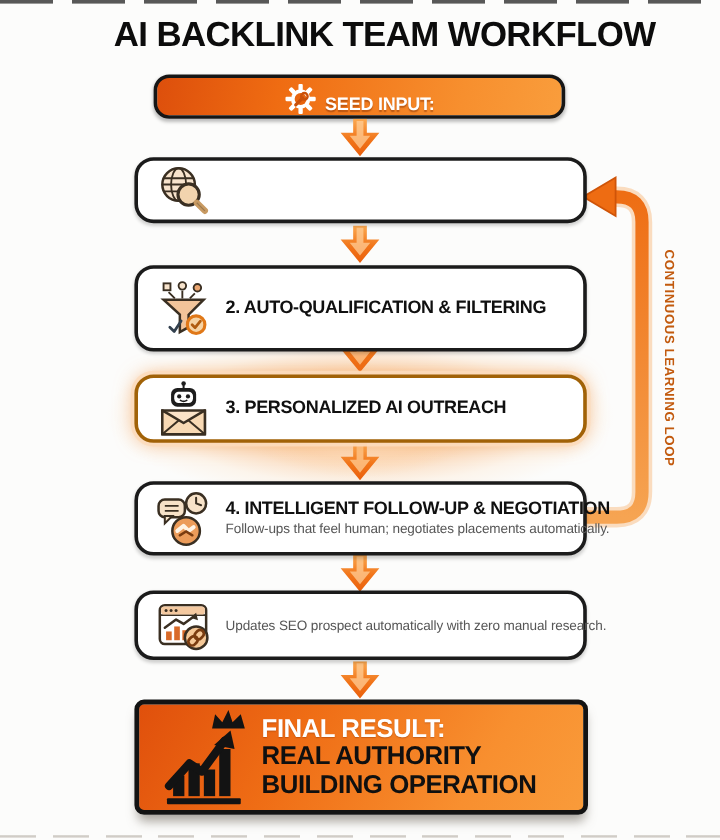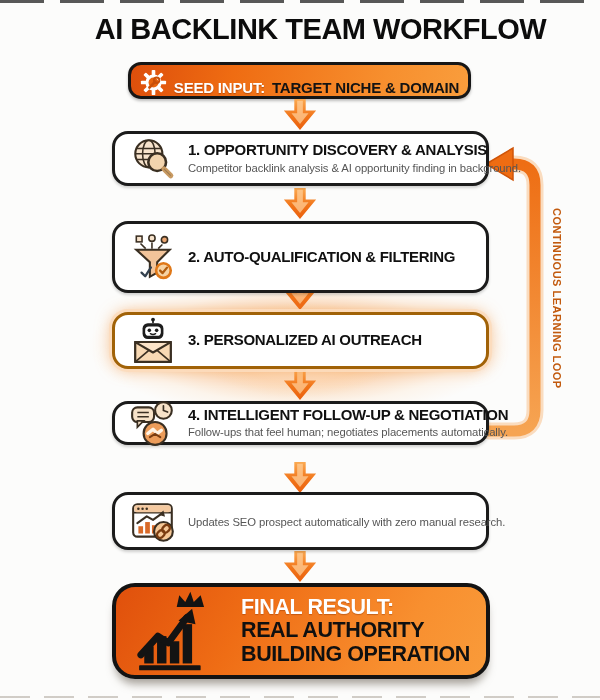--- a/index.html
+++ b/index.html
@@ -43,22 +43,22 @@
   .step-icon svg{width:48px;height:48px;display:block;}
   .step-text{display:flex;flex-direction:column;justify-content:center;min-width:0;}
   .step-title{font-size:15px;font-weight:800;letter-spacing:-0.3px;color:#101010;
     line-height:1.12;white-space:nowrap;}
   .step-sub{font-size:11.3px;color:#565656;letter-spacing:-0.1px;line-height:1.25;margin-top:2px;
     white-space:nowrap;}
 
   
   .final-box{position:absolute;left:112px;top:583px;width:378px;height:96px;box-sizing:border-box;
     background:linear-gradient(120deg,#e0500c 0%,#ef6d15 35%,#f88f2f 75%,#f99b3a 100%);
-    border:4px solid #131313;border-radius:23px;display:flex;align-items:center;z-index:2;
-    padding:0 6px 0 16px;gap:23px;box-shadow:0 8px 9px -3px rgba(95,85,72,.55);}
+    border:4px solid #131313;border-radius:8px;display:flex;align-items:center;z-index:2;
+    padding:0 6px 0 16px;gap:0;box-shadow:0 8px 9px -3px rgba(95,85,72,.55);}
   .final-icon{flex:0 0 auto;width:86px;height:82px;}
   .final-icon svg{width:86px;height:82px;display:block;}
   .final-text{display:flex;flex-direction:column;line-height:1.08;}
   .final-line1{font-size:21.5px;font-weight:800;color:#ffffff;letter-spacing:-0.4px;
     text-shadow:0 1px 1px rgba(130,45,0,.4);}
   .final-line2,.final-line3{font-size:21.5px;font-weight:800;color:#101010;letter-spacing:-0.4px;}
 
   
   .loop-svg{position:absolute;left:0;top:0;width:600px;height:700px;z-index:1;pointer-events:none;}
   .loop-label{position:absolute;left:551px;top:208px;height:200px;writing-mode:vertical-rl;
@@ -103,21 +103,20 @@
           <rect x="1" y="13" width="6" height="4" rx="1" transform="rotate(45 15 15)"></rect>
           <rect x="23" y="13" width="6" height="4" rx="1" transform="rotate(45 15 15)"></rect>
           <circle cx="15" cy="15" r="9"></circle>
         </g>
         <circle cx="15" cy="15" r="5.5" fill="#e8640e"></circle>
         <path d="M10.5 20.5 L17 14" stroke="#c9500a" stroke-width="3" stroke-linecap="round"></path>
         <circle cx="18.5" cy="12.5" r="3" fill="none" stroke="#c9500a" stroke-width="2.2"></circle>
       </svg>
     </span>
     <span class="txt seed-prefix">SEED INPUT:</span>
-    <span class="txt seed-main">TARGET NICHE &amp; DOMAIN</span>
   </div>
 
   <div class="flow-arrow" style="top:99px">
       <svg viewBox="0 0 40 36" preserveAspectRatio="none">
         <polygon points="14,0 26,0 26,13 37,13 20,35 3,13 14,13" fill="url(#agrad)"></polygon>
         <polygon points="17,2 23,2 23,16 29,16 20,28 11,16 17,16" fill="#ffce97" opacity="0.75"></polygon>
       </svg>
     </div>
   <div class="flow-arrow" style="top:188px">
       <svg viewBox="0 0 40 36" preserveAspectRatio="none">
@@ -160,24 +159,20 @@
   <div class="step" style="top:131px;height:55px">
     <span class="step-icon">
       <svg viewBox="0 0 46 46">
         <circle cx="19" cy="18" r="13" fill="#f7e3cc" stroke="#3a2f22" stroke-width="2"></circle>
         <ellipse cx="19" cy="18" rx="6" ry="13" fill="none" stroke="#3a2f22" stroke-width="1.5"></ellipse>
         <path d="M7 13 H31 M6 18 H32 M7.5 23.5 H30.5" stroke="#3a2f22" stroke-width="1.5" fill="none"></path>
         <circle cx="27" cy="26" r="8.5" fill="#f2d4ae" stroke="#3a2f22" stroke-width="2.5"></circle>
         <path d="M33.5 32.5 L40 39" stroke="#c89a62" stroke-width="5" stroke-linecap="round"></path>
         <path d="M33.5 32.5 L40 39" stroke="#3a2f22" stroke-width="1" opacity="0.3"></path>
       </svg>
-    </span>
-    <span class="step-text">
-      <span class="step-title">1. OPPORTUNITY DISCOVERY &amp; ANALYSIS</span>
-      <span class="step-sub">Competitor backlink analysis &amp; AI opportunity finding in background.</span>
     </span>
   </div>
 
   <div class="step" style="top:221px;height:72px">
     <span class="step-icon">
       <svg viewBox="0 0 46 46">
         <rect x="7" y="3" width="5.5" height="5.5" fill="#f7e3cc" stroke="#3a2f22" stroke-width="1.5"></rect>
         <circle cx="22" cy="5" r="3" fill="#f7e3cc" stroke="#3a2f22" stroke-width="1.5"></circle>
         <circle cx="34" cy="6.5" r="3" fill="#eba671" stroke="#3a2f22" stroke-width="1.5"></circle>
         <path d="M11 10 L16 15 M22 9 L22 15 M32 11 L28 15" stroke="#3a2f22" stroke-width="1.5"></path>
@@ -205,21 +200,21 @@
         <polygon points="6,24 40,24 40,43 6,43" fill="#fbe3c8" stroke="#3a2f22" stroke-width="2"></polygon>
         <polygon points="6,24 23,34 40,24 40,43 6,43" fill="#f8d9b4" stroke="#3a2f22" stroke-width="2" stroke-linejoin="round"></polygon>
         <path d="M6 43 L19 32 M40 43 L27 32" stroke="#3a2f22" stroke-width="1.6"></path>
       </svg>
     </span>
     <span class="step-text">
       <span class="step-title">3. PERSONALIZED AI OUTREACH</span>
     </span>
   </div>
 
-  <div class="step" style="top:401px;height:44px">
+  <div class="step" style="top:401px;height:62px">
     <span class="step-icon">
       <svg viewBox="0 0 46 46">
         <circle cx="33" cy="11" r="8" fill="#f7e2c8" stroke="#3a2f22" stroke-width="2"></circle>
         <path d="M33 6.5 L33 11 L37 12.5" fill="none" stroke="#3a2f22" stroke-width="1.6" stroke-linecap="round"></path>
         <rect x="3" y="8" width="21" height="14" rx="5" fill="#f7e2c8" stroke="#3a2f22" stroke-width="2"></rect>
         <polygon points="8,21 8,27 14,21" fill="#f7e2c8" stroke="#3a2f22" stroke-width="1.6"></polygon>
         <path d="M8 13 H19 M8 17 H19" stroke="#3a2f22" stroke-width="1.5"></path>
         <circle cx="25" cy="33" r="11" fill="#ec9c5a" stroke="#3a2f22" stroke-width="2"></circle>
         <path d="M18 33 L23 29 L27 33 L31 30" fill="none" stroke="#fff3e4" stroke-width="3.2" stroke-linecap="round" stroke-linejoin="round"></path>
         <path d="M20 36.5 L25 33.5 L30 36.5" fill="none" stroke="#7a3c10" stroke-width="2" stroke-linecap="round"></path>

